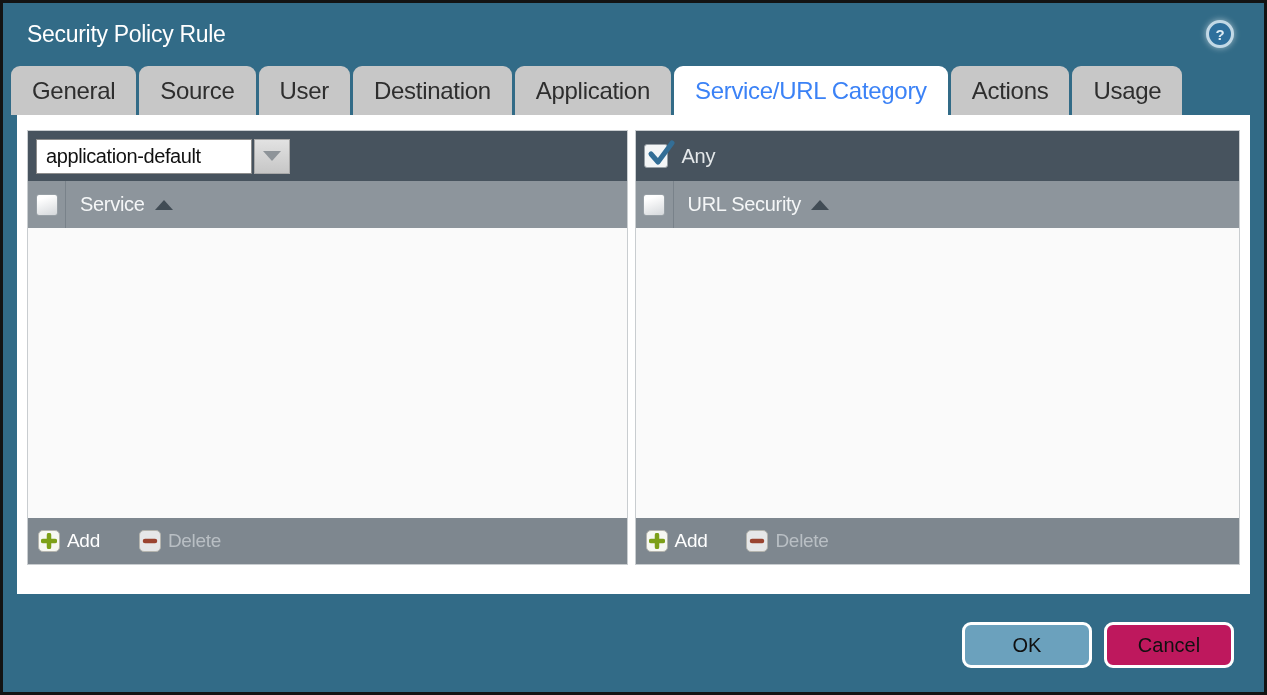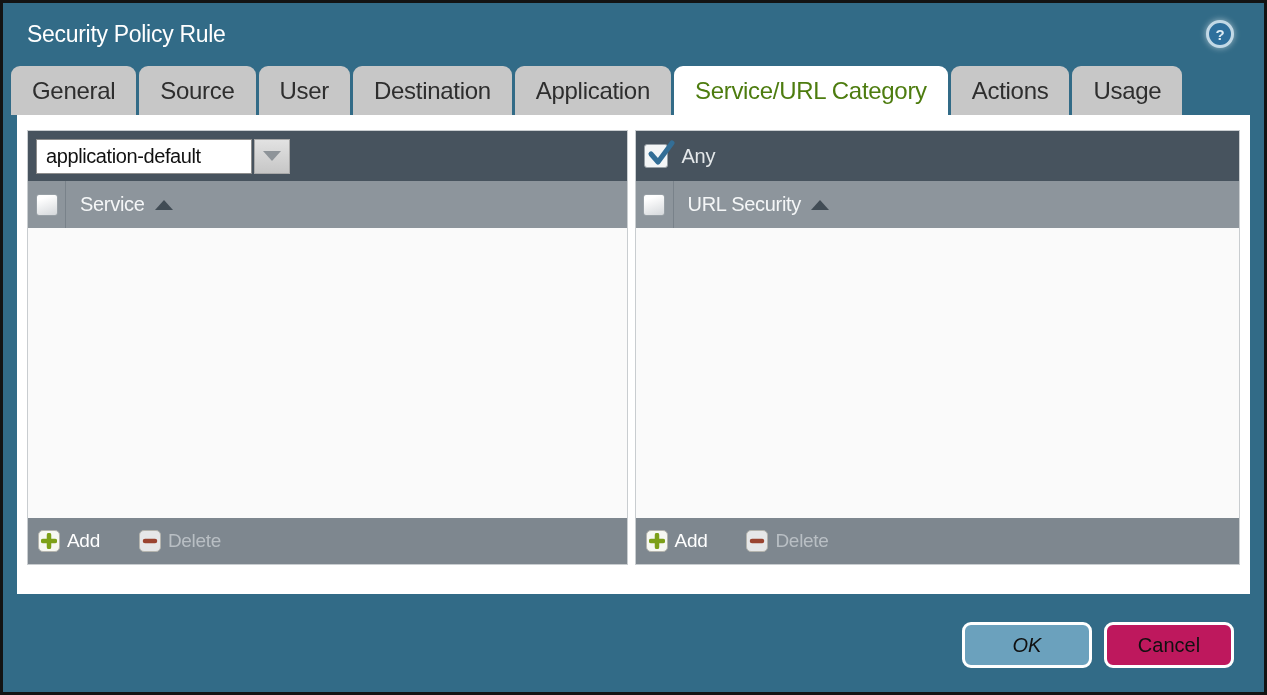--- a/index.html
+++ b/index.html
@@ -53,21 +53,21 @@
     height: 49px;
     line-height: 49px;
     padding: 0 21px;
     margin-right: 3px;
     border-radius: 9px 9px 0 0;
     white-space: nowrap;
     cursor: pointer;
   }
   .tab.active {
     background: #ffffff;
-    color: #4d7c0f;
+    color: #3b82f6;
   }
 
   
   .content {
     background: #ffffff;
     margin: 0 14px;
     height: 479px;
     display: flex;
     gap: 7px;
     padding: 15px 10px 0 10px;
@@ -205,21 +205,21 @@
     min-width: 130px;
     border: 3px solid #ffffff;
     border-radius: 9px;
     font-size: 20px;
     color: #101010;
     display: flex; align-items: center; justify-content: center;
     padding: 0 26px;
     cursor: pointer;
     font-family: "Liberation Sans", sans-serif;
   }
-  .btn.ok     { background: #6BA1BD; font-style: italic; }
+  .btn.ok     { background: #6BA1BD; }
   .btn.cancel { background: #be185d; }
 </style>
 </head>
 <body>
 
 <div class="titlebar">
   <div class="title">Security Policy Rule</div>
   <div class="help-btn">?</div>
 </div>
 

